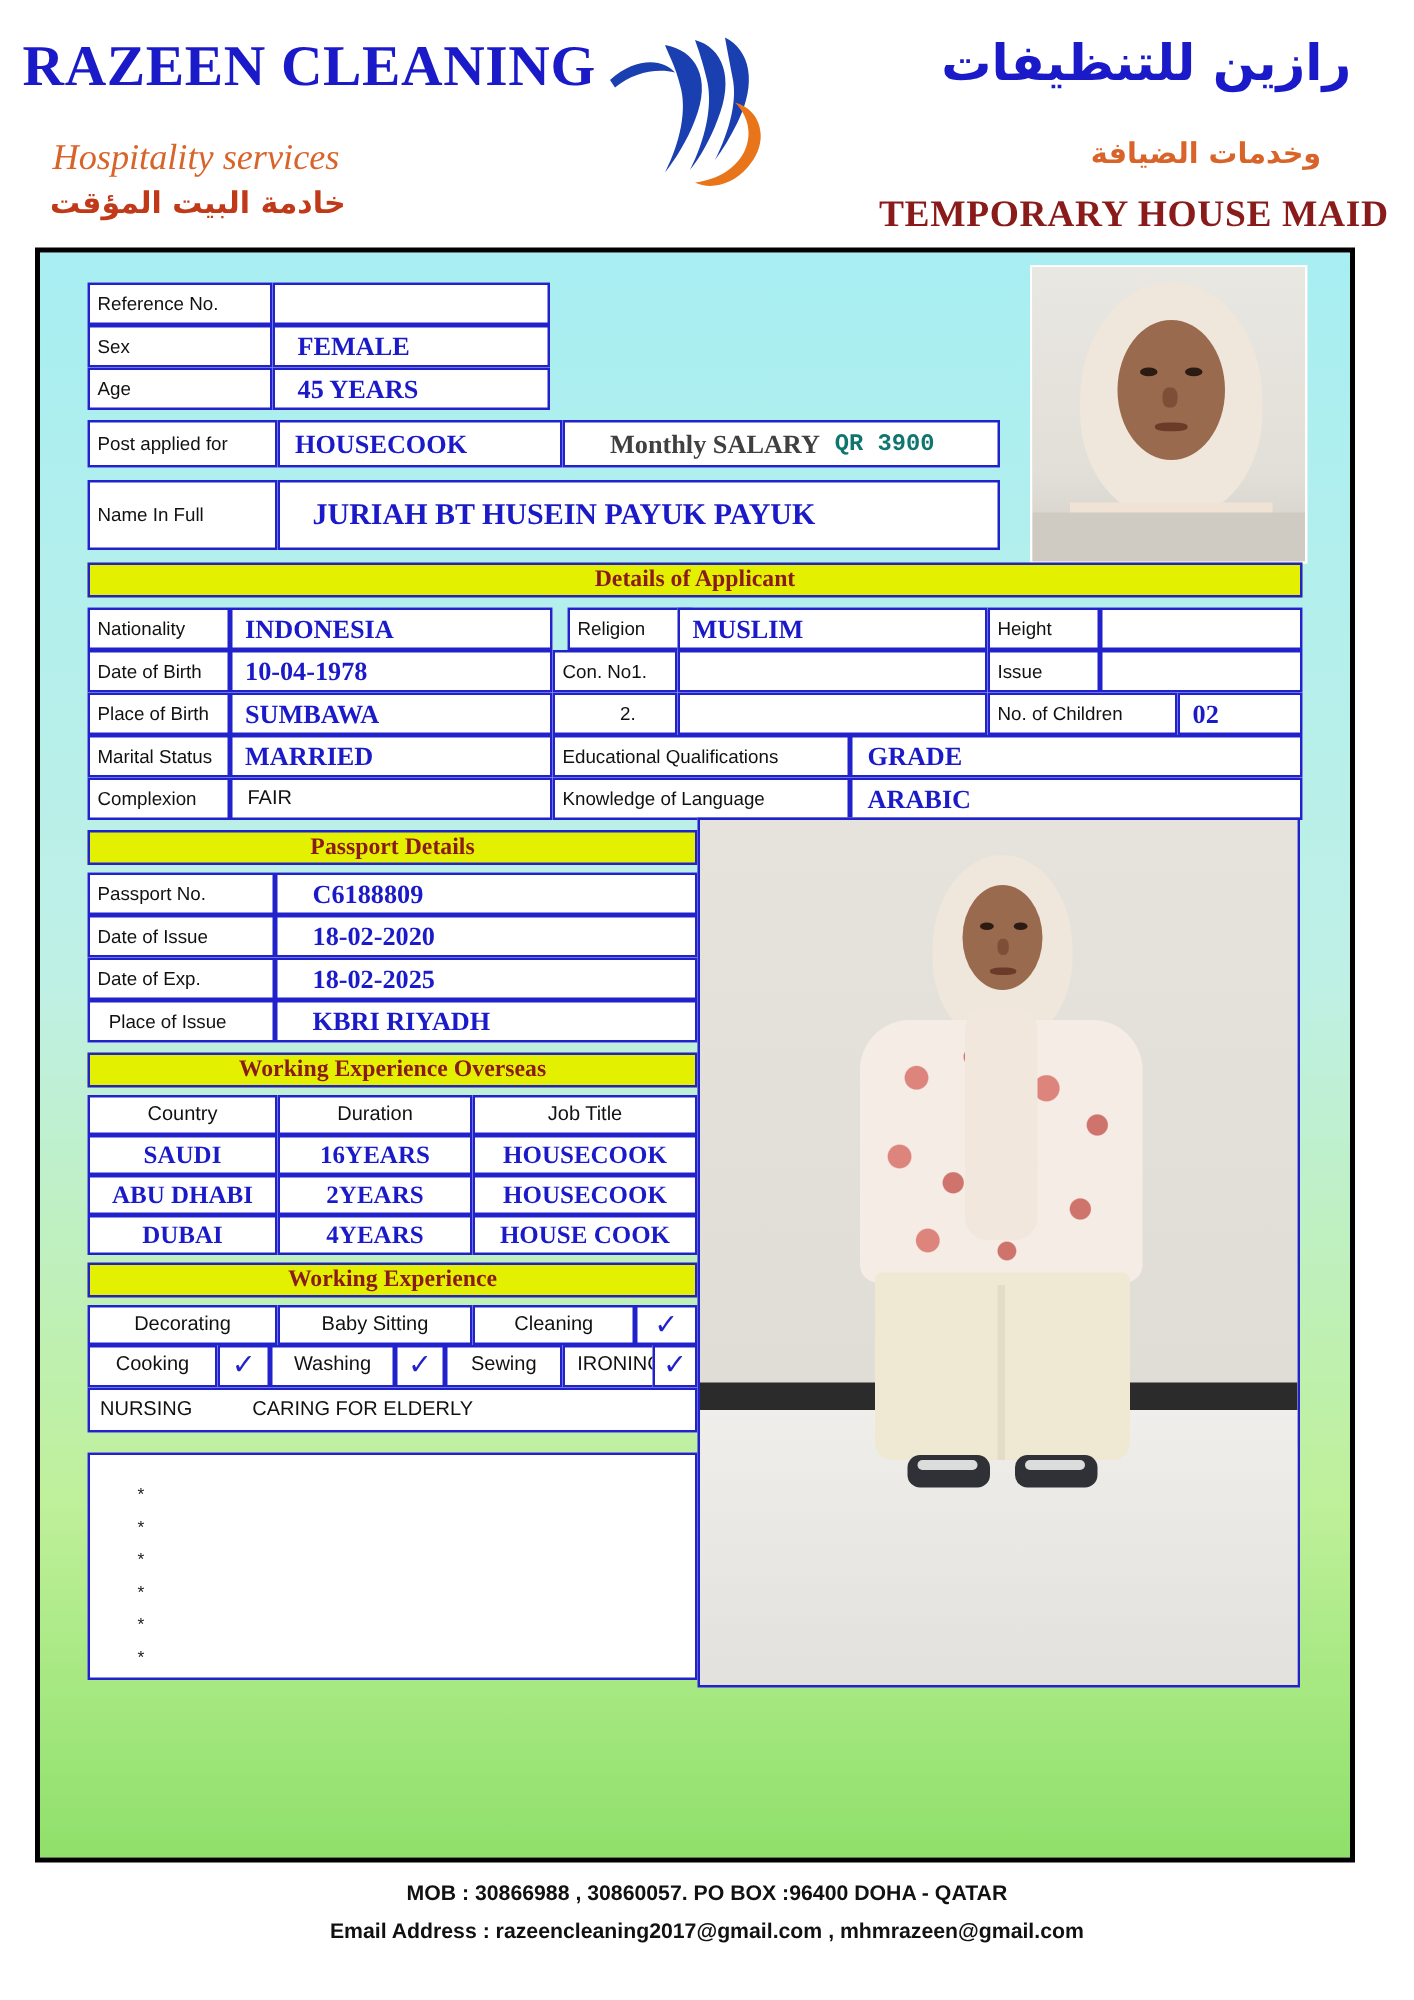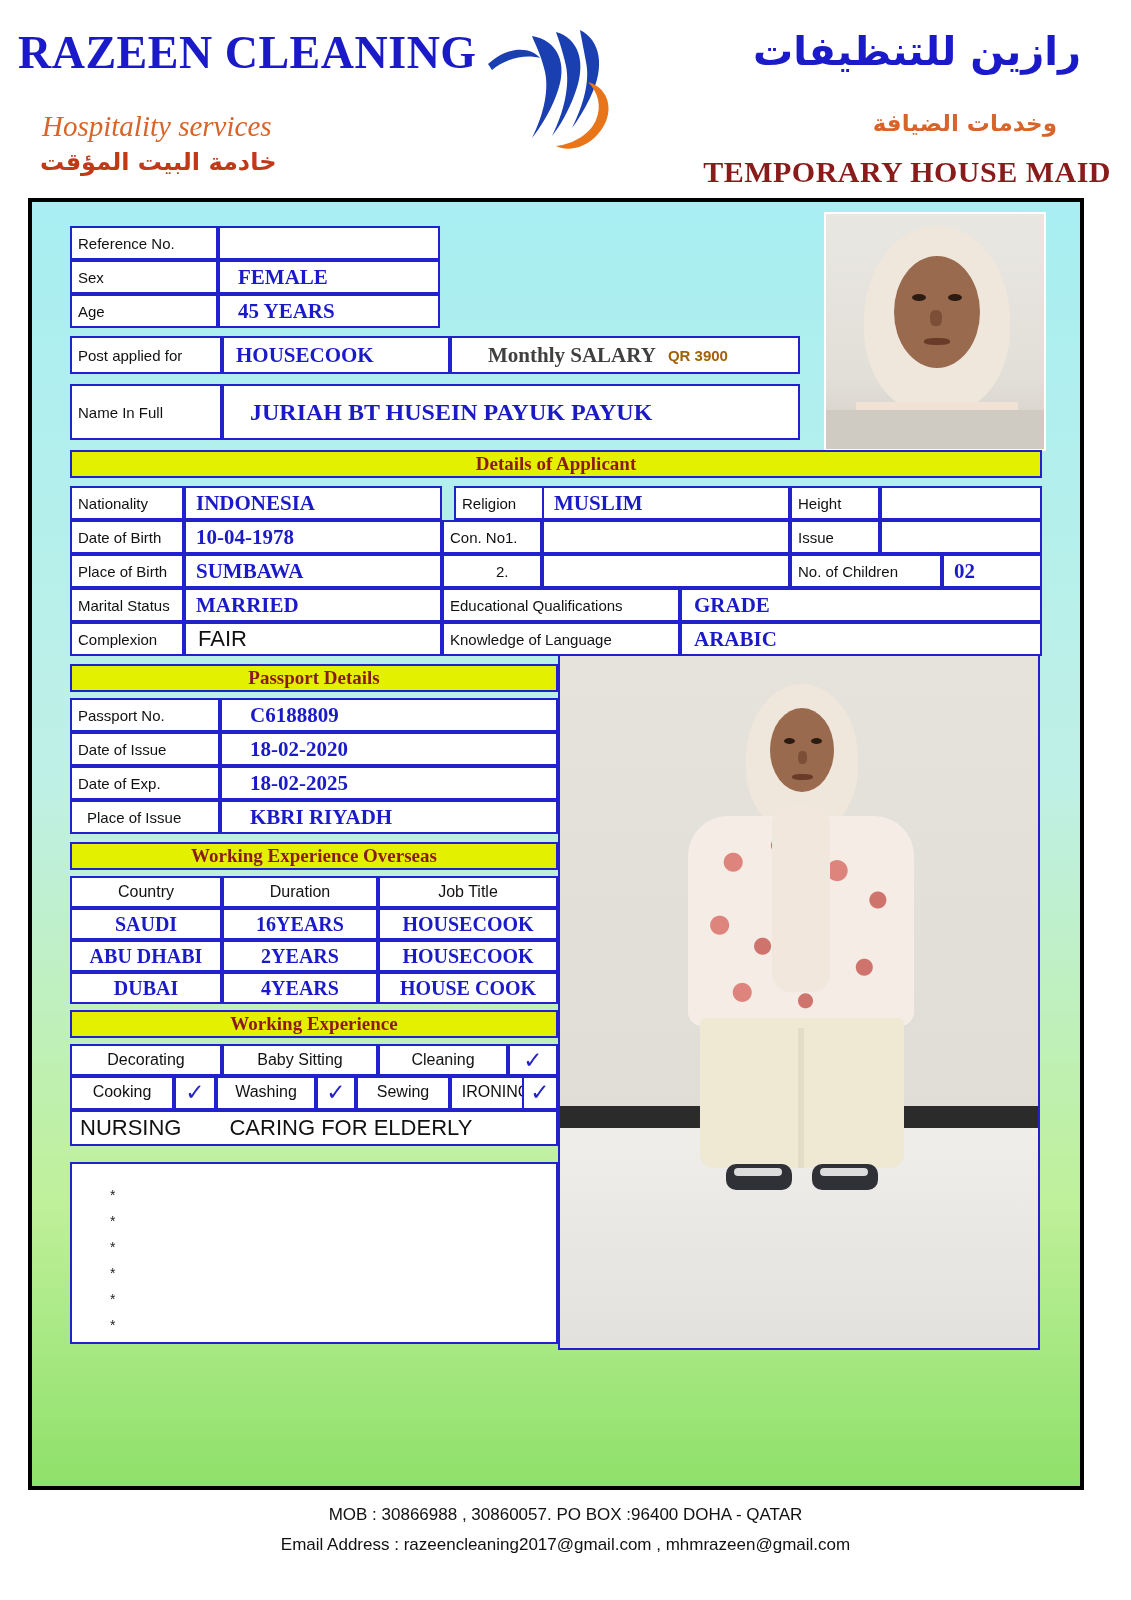--- a/index.html
+++ b/index.html
@@ -121,21 +121,21 @@
     font-weight: normal;
   }
   .val {
     font-family: "Liberation Serif", serif;
     font-size: 21px;
     font-weight: bold;
     color: #1a1ac8;
   }
   .val-plain {
     font-family: "Liberation Sans", sans-serif;
-    font-size: 22px;
+    font-size: 16px;
     color: #111111;
   }
 
   .band {
     position: absolute;
     background: #e3f000;
     border: 2px solid #2222cc;
     box-sizing: border-box;
     text-align: center;
     font-family: "Liberation Serif", serif;
@@ -203,21 +203,21 @@
   }
 
   
   .footer {
     position: absolute;
     left: 0;
     top: 1500px;
     width: 1131px;
     text-align: center;
     font-family: "Liberation Sans", sans-serif;
-    font-weight: normal;
+    font-weight: bold;
     font-size: 17px;
     color: #111111;
     line-height: 30px;
   }
 </style>
 </head>
 <body>
 
 <div class="header">
   <div class="brand-en">RAZEEN CLEANING</div>
@@ -244,21 +244,21 @@
   <div class="box lbl" style="left:38px; top:58px; width:148px; height:34px;">Sex</div>
   <div class="box val" style="left:186px; top:58px; width:222px; height:34px; padding-left:18px;">FEMALE</div>
 
   <div class="box lbl" style="left:38px; top:92px; width:148px; height:34px;">Age</div>
   <div class="box val" style="left:186px; top:92px; width:222px; height:34px; padding-left:18px;">45 YEARS</div>
 
   <div class="box lbl" style="left:38px; top:134px; width:152px; height:38px;">Post applied for</div>
   <div class="box val" style="left:190px; top:134px; width:228px; height:38px; padding-left:12px;">HOUSECOOK</div>
   <div class="box" style="left:418px; top:134px; width:350px; height:38px;">
     <span style="font-family:'Liberation Serif',serif; font-size:21px; font-weight:bold; color:#404040; margin-left:30px;">Monthly SALARY</span>
-    <span style="font-family:Liberation Sans, sans-serif; font-size:15px; font-weight:bold; color:#a16207; margin-left:12px;">QR 3900</span>
+    <span style="font-family:Liberation Mono, monospace; font-size:19px; font-weight:bold; color:#0f766e; margin-left:12px;">QR 3900</span>
   </div>
 
   <div class="box lbl" style="left:38px; top:182px; width:152px; height:56px;">Name In Full</div>
   <div class="box" style="left:190px; top:182px; width:578px; height:56px;">
     <span style="font-family:'Liberation Serif',serif; font-size:24px; font-weight:bold; color:#1a1ac8; margin-left:20px;">JURIAH BT HUSEIN PAYUK PAYUK</span>
   </div>
 
   <div class="photo" style="left:792px; top:10px; width:218px; height:235px;">
     <div class="pf-wall"></div>
     <div class="pf-scarf" style="left:38px; top:12px; width:146px; height:188px;"></div>

